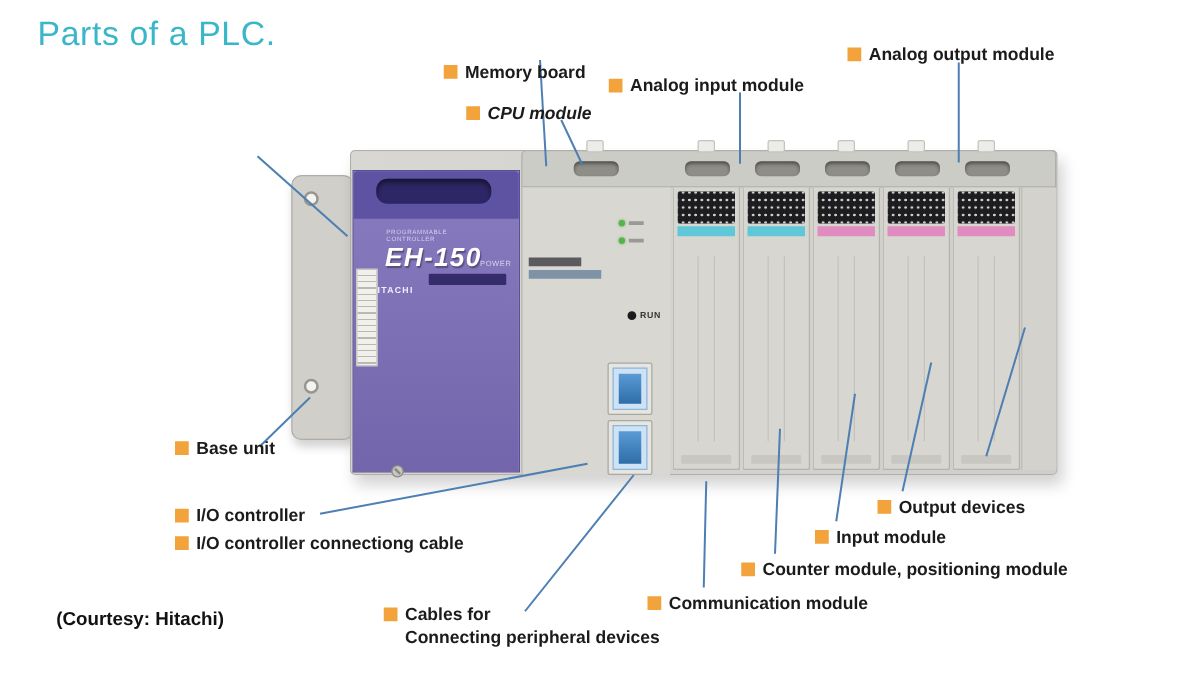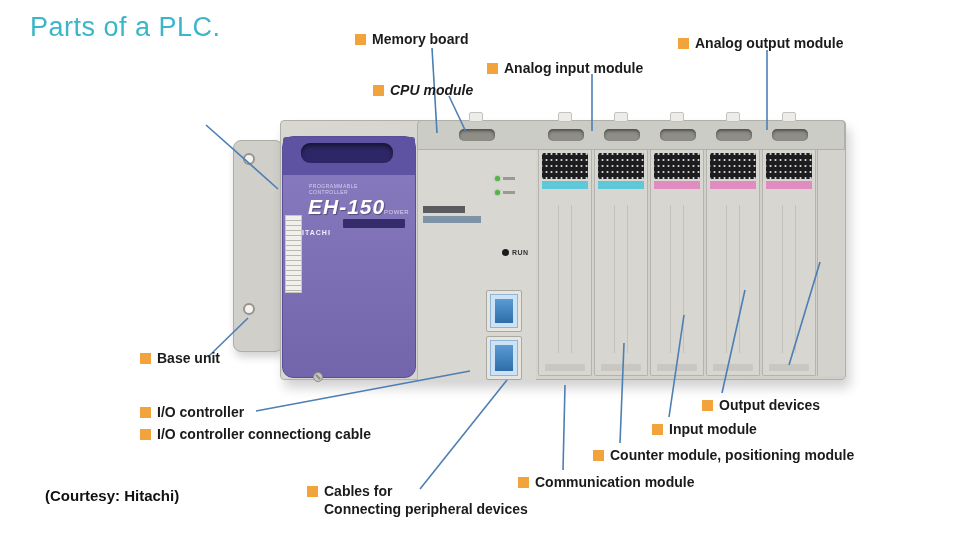--- a/index.html
+++ b/index.html
@@ -22,21 +22,21 @@
   
   .bracket { background:#d0cfca; border:1px solid #aeada8; border-radius:8px; box-shadow:2px 5px 8px rgba(0,0,0,.18); }
   .hole { position:absolute; width:12px; height:12px; border-radius:50%; background:#f4f3ef; border:2px solid #96958f; }
   .chassis { background:linear-gradient(90deg,#d8d7d2,#cfcec9); border:1px solid #b0afa9; border-radius:4px; box-shadow:4px 8px 12px rgba(0,0,0,.18); }
   .topband { background:#ccccc6; border:1px solid #b0afa9; border-radius:4px 4px 0 0; }
   .slot { position:absolute; top:8px; width:36px; height:12px; background:#8f8e86; border-radius:5px; box-shadow:inset 0 2px 3px rgba(0,0,0,.45); }
   .latch { position:absolute; width:14px; height:10px; background:#edece8; border:1px solid #c4c3be; border-radius:2px; }
   .screw { position:absolute; width:10px; height:10px; border-radius:50%; background:#c7c6c0; border:1px solid #8b8a85; }
   .screw::after { content:""; position:absolute; left:1px; top:3px; width:6px; height:2px; background:#8b8a85; transform:rotate(45deg); }
 
-  .psu { background:linear-gradient(#8a7cc0,#7265ab); border:1px solid #5a4e97; border-radius:11px; }
+  .psu { background:linear-gradient(#8a7cc0,#7265ab); border:1px solid #5a4e97; border-radius:0; }
   .psu-top { position:absolute; left:0; top:0; right:0; height:38px; background:#5e53a2; border-radius:3px 3px 0 0; }
   .psu-slot { position:absolute; left:18px; top:6px; width:92px; height:20px; background:#2e2767; border-radius:9px; box-shadow:inset 0 3px 4px rgba(0,0,0,.5); }
   .psu-tag { position:absolute; left:26px; top:46px; font-size:5px; line-height:6px; color:#d6d0ee; letter-spacing:.5px; }
   .psu-model { position:absolute; left:25px; top:58px; font-size:21px; font-weight:700; font-style:italic; color:#ffffff; text-shadow:1px 1px 1px rgba(0,0,0,.35); letter-spacing:1px; }
   .psu-power { position:absolute; left:101px; top:72px; font-size:6px; color:#d8d3ee; letter-spacing:.5px; }
   .psu-strip { position:absolute; left:60px; top:82px; width:62px; height:9px; background:#352c6b; border-radius:1px; }
   .psu-brand { position:absolute; left:13px; top:92px; font-size:7px; font-weight:700; color:#f0eefb; letter-spacing:1px; }
   .sticker { position:absolute; left:2px; top:78px; width:17px; height:78px; background:#f1f0ea; border:1px solid #c6c5bf;
              background-image:repeating-linear-gradient(180deg, rgba(0,0,0,0) 0 4px, #b9b8b2 4px 5px); }
 
@@ -180,21 +180,21 @@
     <line class="leader" x1="209" y1="356" x2="248" y2="318"></line>
     <line class="leader" x1="256" y1="411" x2="470" y2="371"></line>
     <line class="leader" x1="420" y1="489" x2="507" y2="380"></line>
     <line class="leader" x1="563" y1="470" x2="565" y2="385"></line>
     <line class="leader" x1="620" y1="443" x2="624" y2="343"></line>
     <line class="leader" x1="669" y1="417" x2="684" y2="315"></line>
     <line class="leader" x1="722" y1="393" x2="745" y2="290"></line>
     <line class="leader" x1="789" y1="365" x2="820" y2="262"></line>
   </svg>
 
-  <div class="label" style="left:355px;top:30px;">
+  <div class="label" style="left:355px;top:48px;">
     <span class="bullet"></span><span>Memory board</span>
   </div>
   <div class="label" style="left:678px;top:34px;">
     <span class="bullet"></span><span>Analog output module</span>
   </div>
   <div class="label" style="left:487px;top:59px;">
     <span class="bullet"></span><span>Analog input module</span>
   </div>
   <div class="label" style="left:373px;top:81px;font-style:italic;">
     <span class="bullet"></span><span>CPU module</span>

